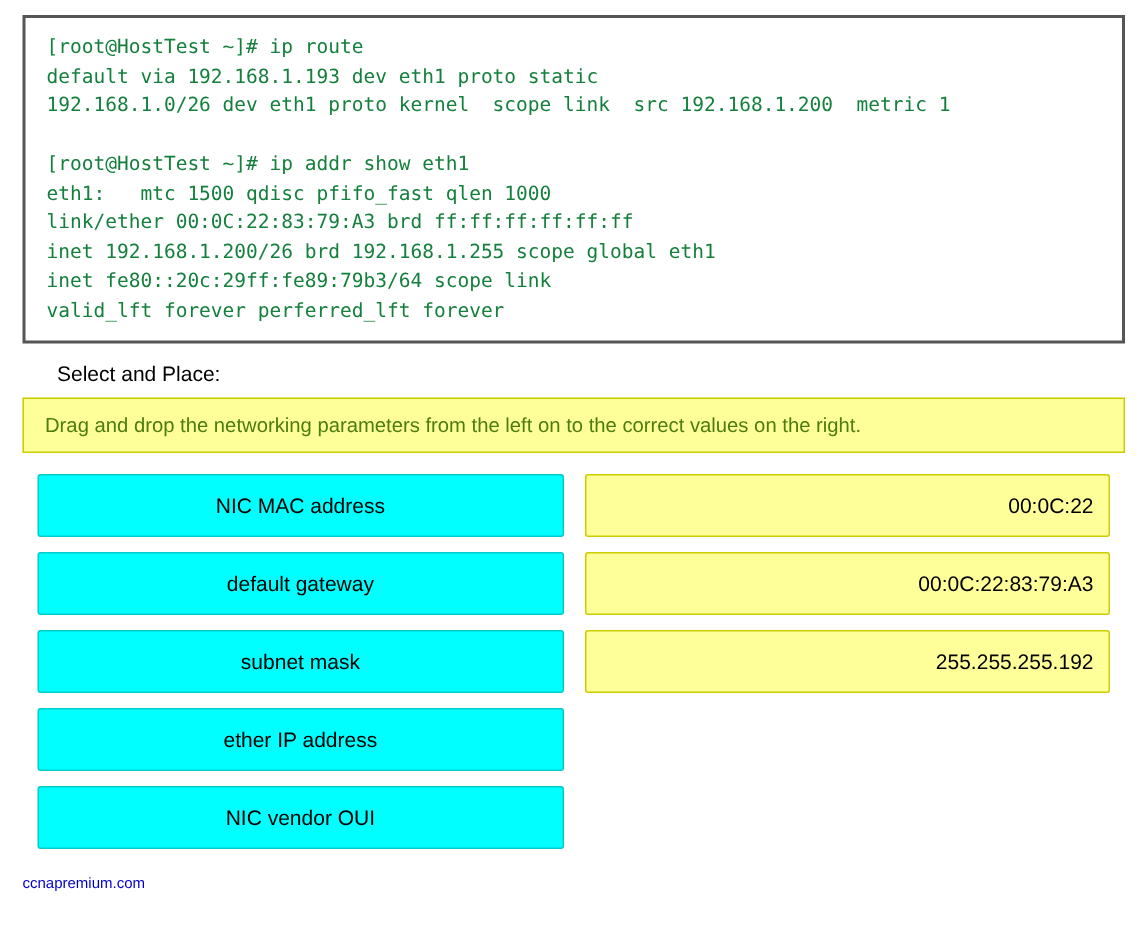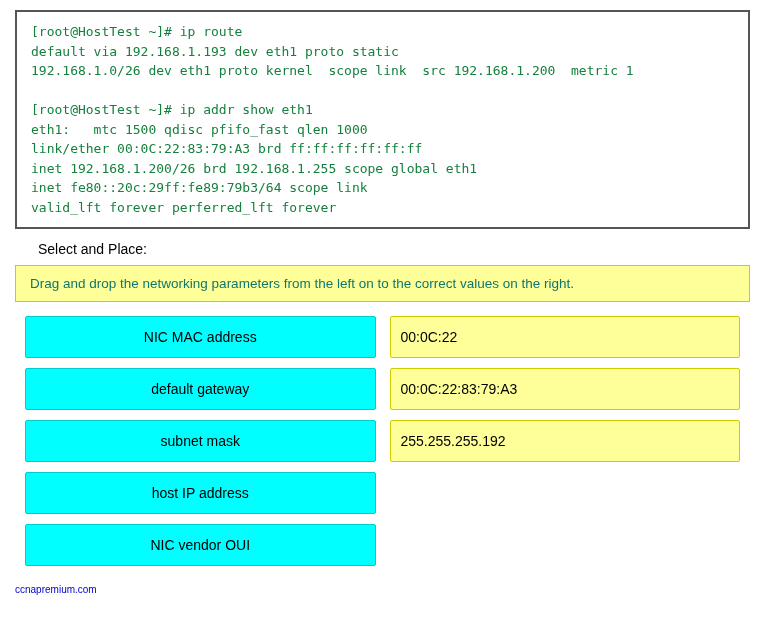--- a/index.html
+++ b/index.html
@@ -34,21 +34,21 @@
       margin-bottom: 8px;
       margin-left: 23px;
     }
 
     
     .instruction-box {
       background: #ffff99;
       border: 1px solid #cccc00;
       padding: 10px 14px;
       font-size: 13.5px;
-      color: #0f766e;
+      color: #4d7c0f;
       margin-bottom: 14px;
     }
 
     
     .dnd-area {
       display: flex;
       gap: 14px;
       padding: 0 10px;
     }
 
@@ -67,21 +67,21 @@
       font-size: 14px;
       color: #000;
       cursor: grab;
       border-radius: 2px;
     }
 
     .dnd-item-yellow {
       background: #ffff99;
       border: 1px solid #cccc00;
       padding: 12px 10px;
-      text-align: left;
+      text-align: right;
       font-size: 14px;
       color: #000;
       cursor: grab;
       border-radius: 2px;
     }
 
     
     .footer {
       margin-top: 18px;
       color: #0000cc;
@@ -109,21 +109,21 @@
 <div class="instruction-box">
   <span>Drag and drop the networking parameters from the left on to the correct values on the right.</span>
 </div>
 
 <div class="dnd-area">
   <div class="dnd-left">
 
   <div class="dnd-item-cyan">NIC MAC address</div>
       <div class="dnd-item-cyan">default gateway</div>
       <div class="dnd-item-cyan">subnet mask</div>
-      <div class="dnd-item-cyan">host IP address</div>
+      <div class="dnd-item-cyan">ether IP address</div>
       <div class="dnd-item-cyan">NIC vendor OUI</div>
     </div>
   <div class="dnd-right">
 
   <div class="dnd-item-yellow">00:0C:22</div>
       <div class="dnd-item-yellow">00:0C:22:83:79:A3</div>
       <div class="dnd-item-yellow">255.255.255.192</div>
     </div>
 </div>
 

